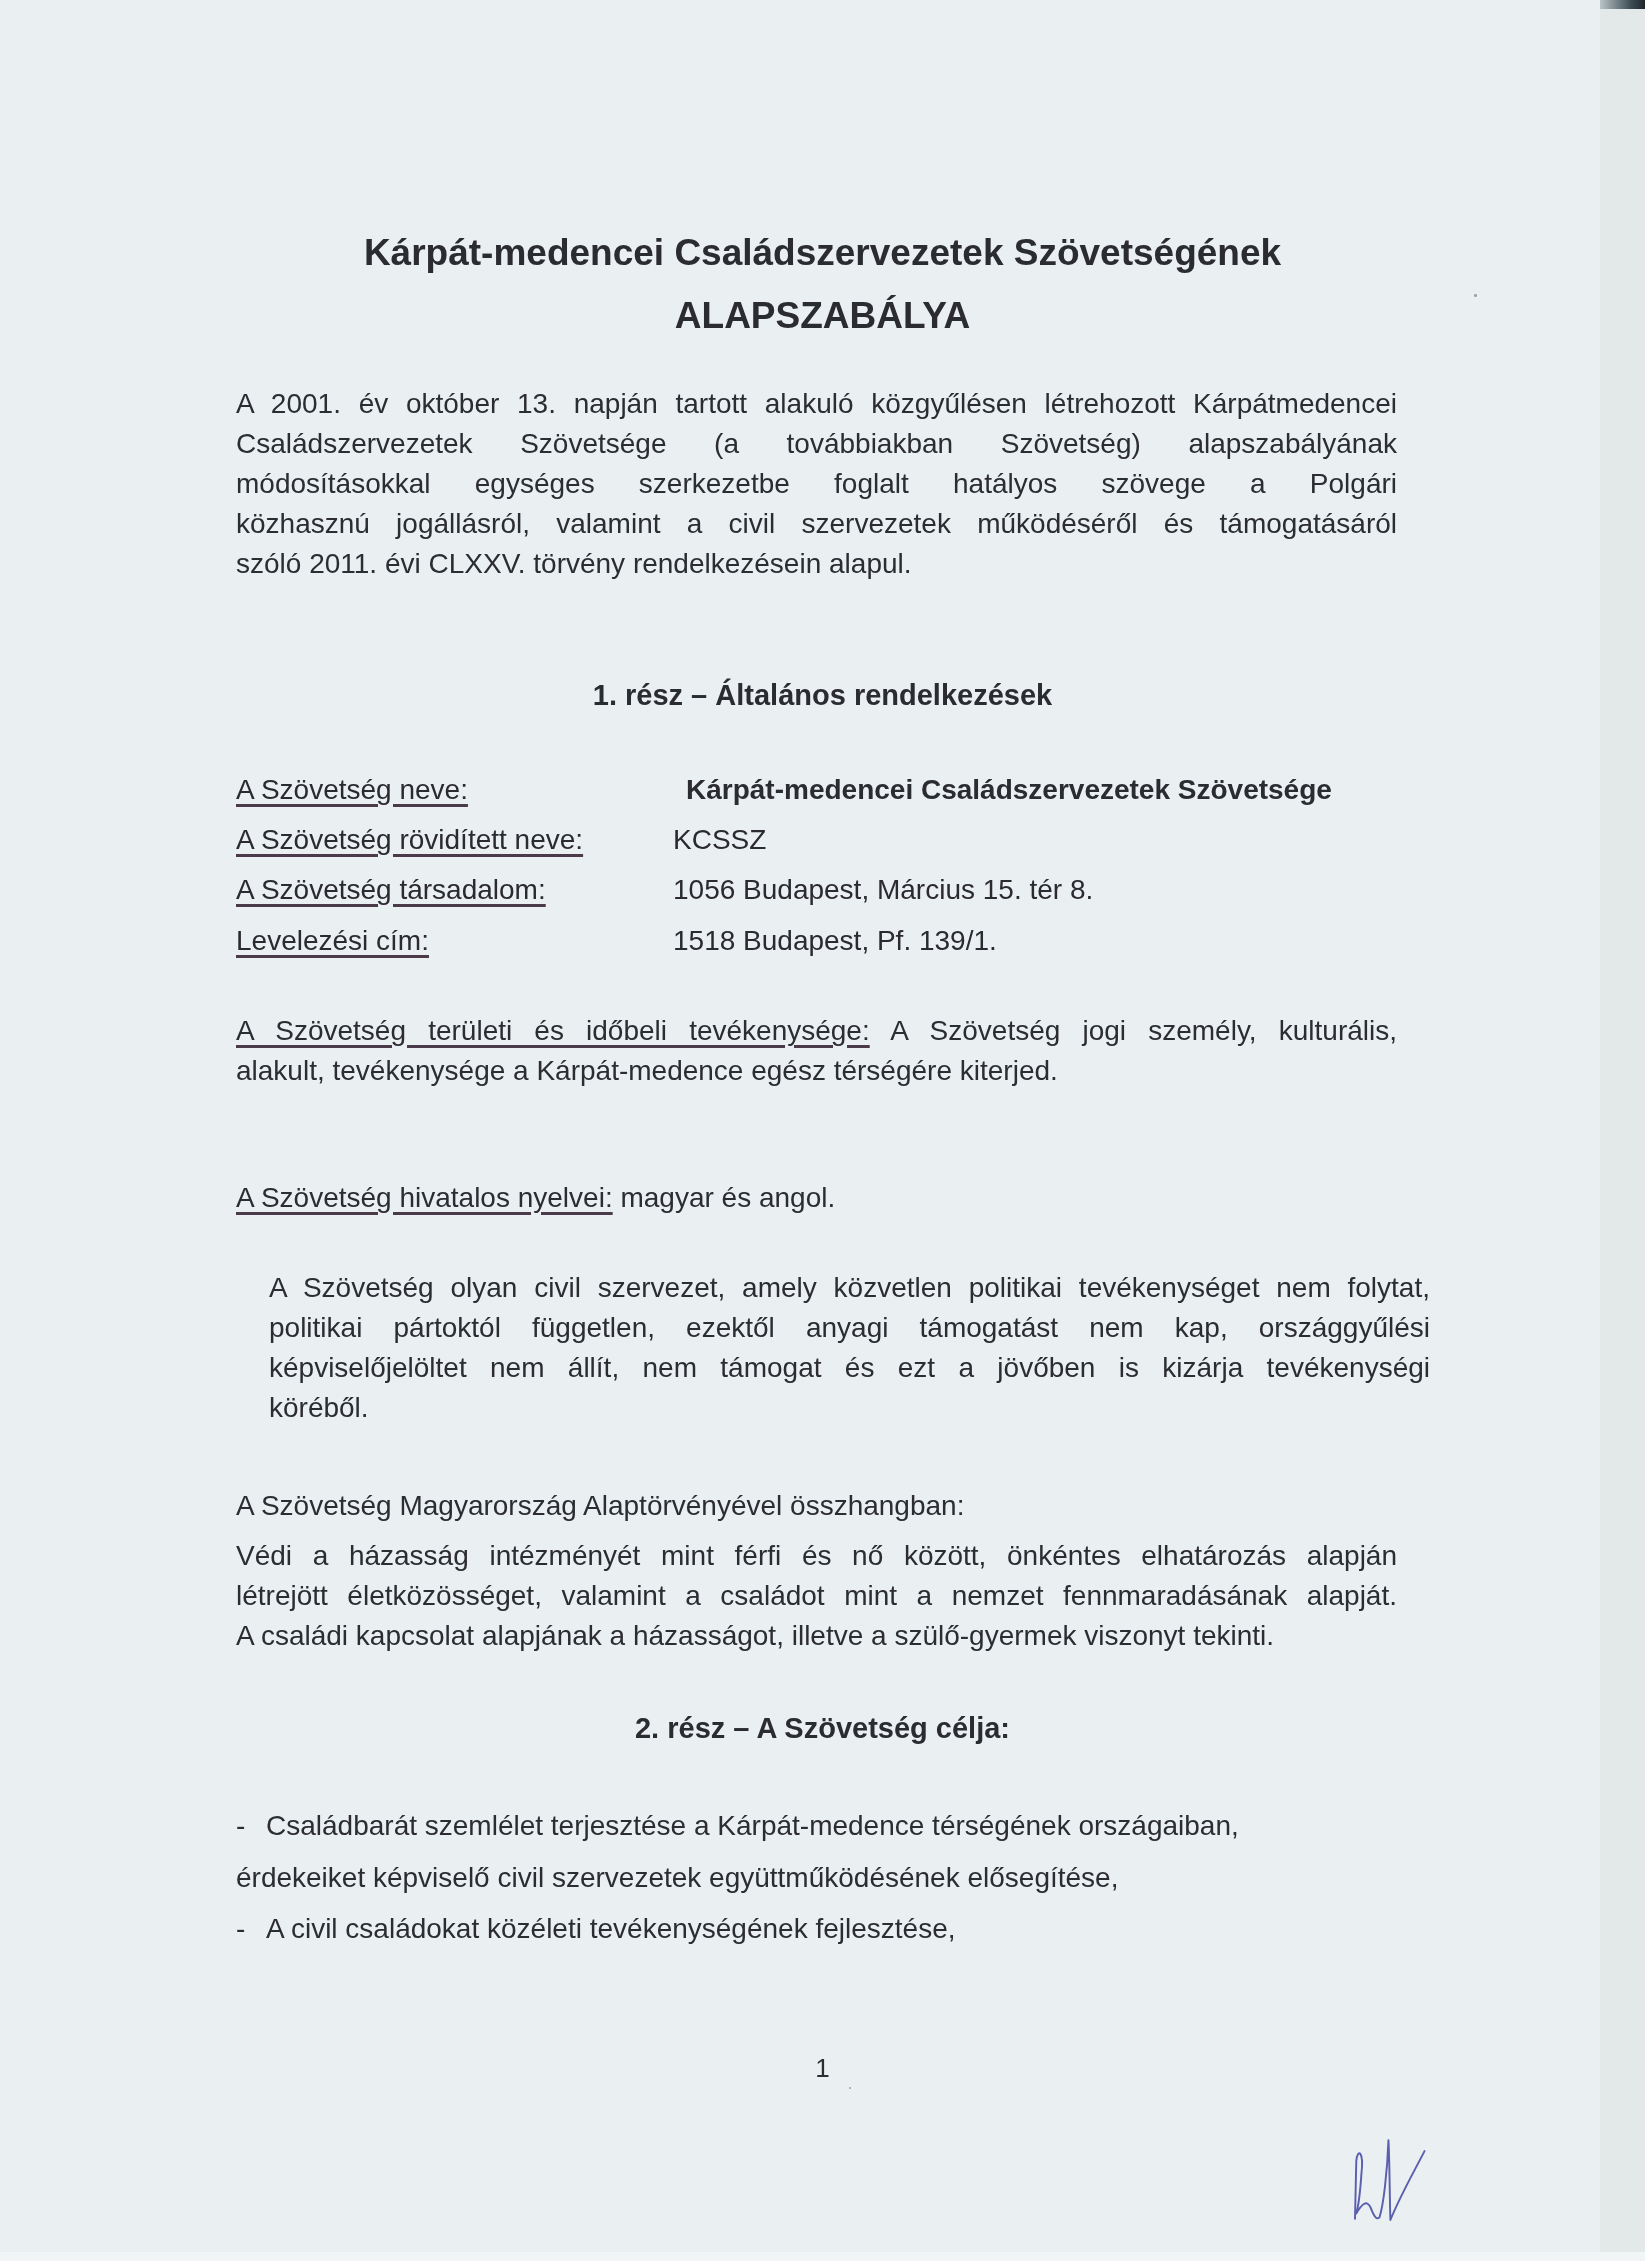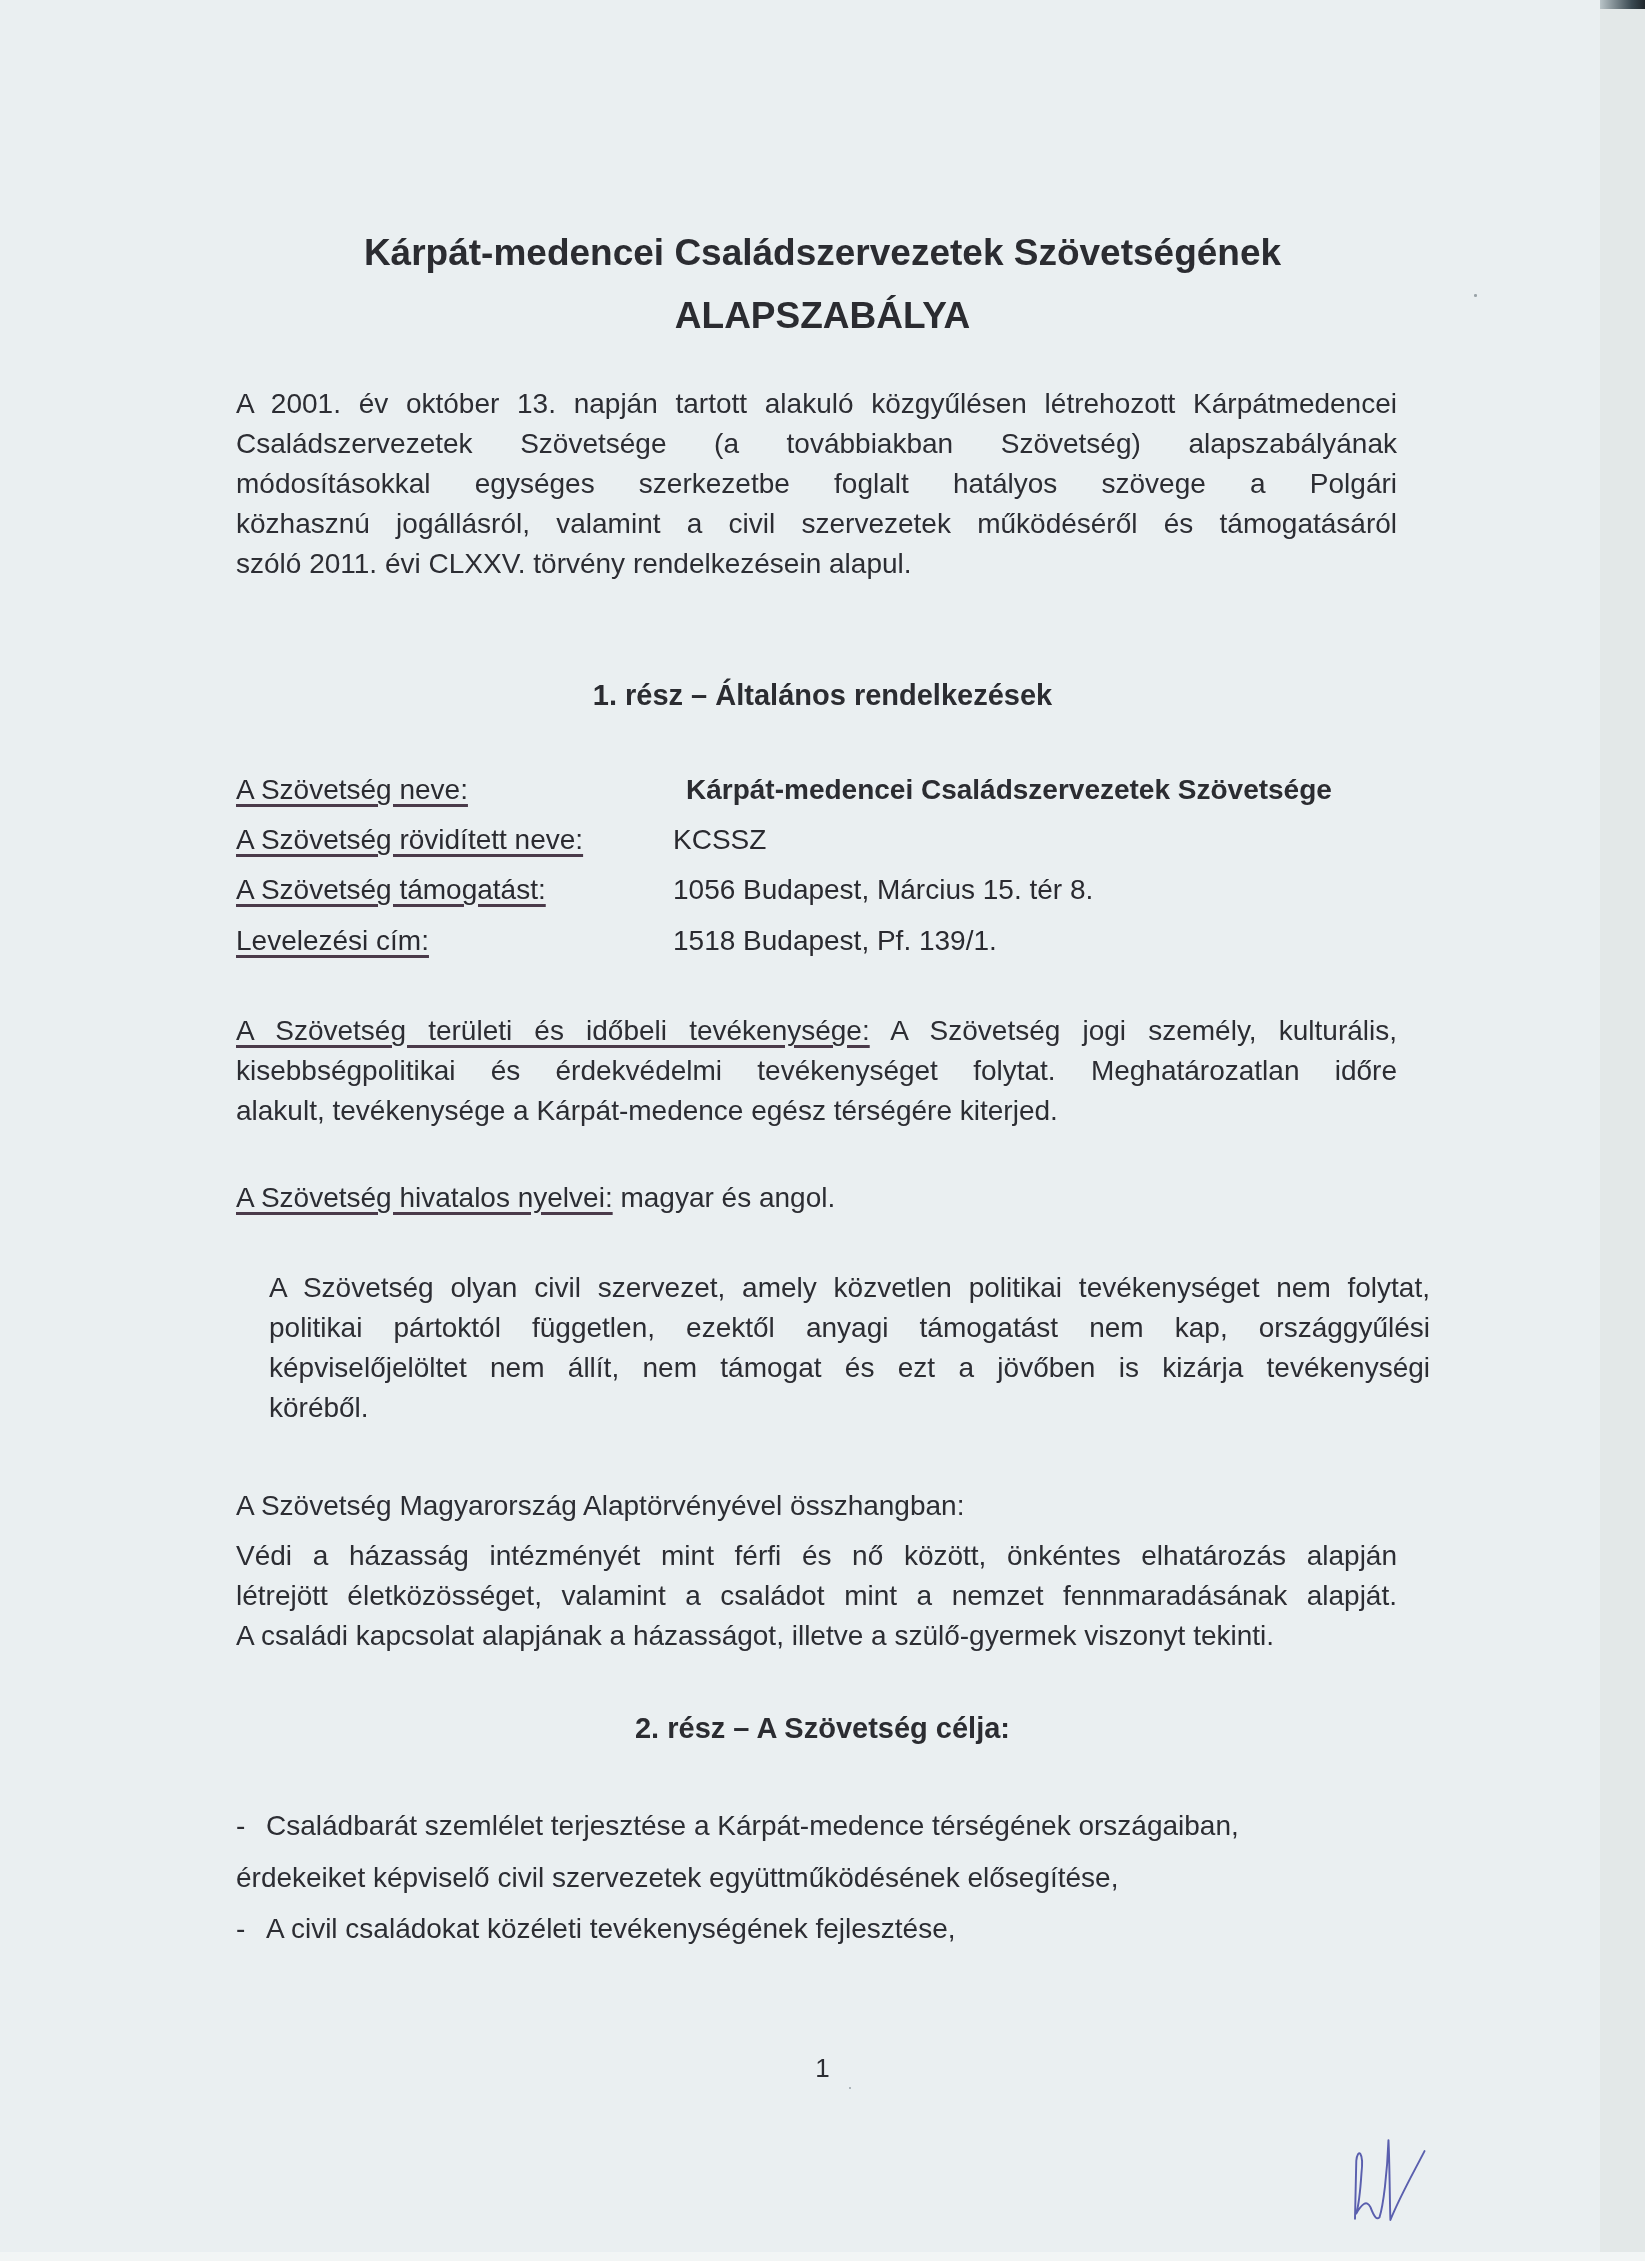--- a/index.html
+++ b/index.html
@@ -193,31 +193,30 @@
 
 <div class="kv kv1">
   <span class="k ul">A Szövetség neve:</span>
   <span class="v bold">Kárpát-medencei Családszervezetek Szövetsége</span>
 </div>
 <div class="kv kv2">
   <span class="k ul">A Szövetség rövidített neve:</span>
   <span class="v">KCSSZ</span>
 </div>
 <div class="kv kv3">
-  <span class="k ul">A Szövetség támogatást:</span>
+  <span class="k ul">A Szövetség társadalom:</span>
   <span class="v">1056 Budapest, Március 15. tér 8.</span>
 </div>
 <div class="kv kv4">
   <span class="k ul">Levelezési cím:</span>
   <span class="v">1518 Budapest, Pf. 139/1.</span>
 </div>
 
 <div class="para p-terulet">
   <span class="ln"><span class="ul">A Szövetség területi és időbeli tevékenysége:</span><span> A Szövetség jogi személy, kulturális,</span></span>
-  <span class="ln">kisebbségpolitikai és érdekvédelmi tevékenységet folytat. Meghatározatlan időre</span>
   <span class="ln last">alakult, tevékenysége a Kárpát-medence egész térségére kiterjed.</span>
 </div>
 
 <div class="para p-nyelv">
   <span class="ln last"><span class="ul">A Szövetség hivatalos nyelvei:</span><span> magyar és angol.</span></span>
 </div>
 
 <div class="para p-civil">
   <span class="ln">A Szövetség olyan civil szervezet, amely közvetlen politikai tevékenységet nem folytat,</span>
   <span class="ln">politikai pártoktól független, ezektől anyagi támogatást nem kap, országgyűlési</span>

